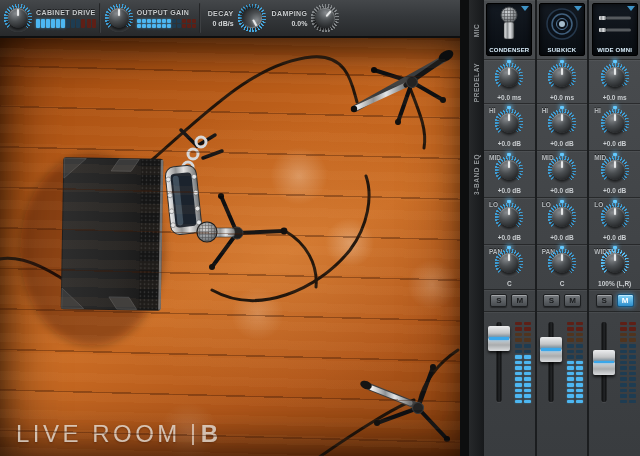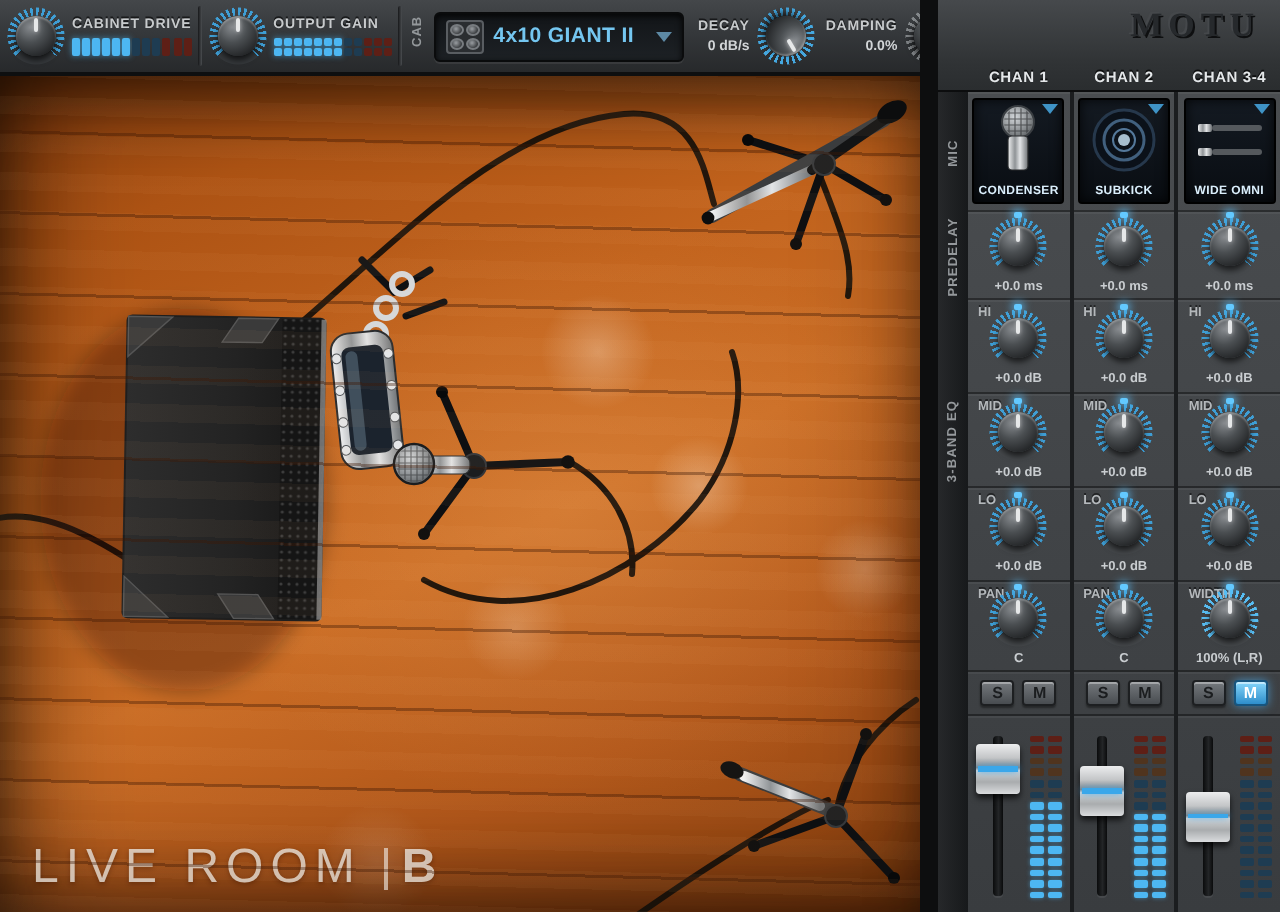--- a/index.html
+++ b/index.html
@@ -149,33 +149,20 @@
             <i style="width: 4px; background: rgb(94, 31, 22); border-radius: 1px;"></i>
             <i style="width: 4px; background: rgb(94, 31, 22); border-radius: 1px;"></i>
             <i style="width: 4px; background: rgb(94, 31, 22); border-radius: 1px;"></i>
             <i style="width: 4px; background: rgb(94, 31, 22); border-radius: 1px;"></i>
             <i style="width: 4px; background: rgb(94, 31, 22); border-radius: 1px;"></i>
             <i style="width: 4px; background: rgb(94, 31, 22); border-radius: 1px;"></i>
           </div>
       </div>
     </div>
     <div class="tb-div"></div>
-    <div class="tb-sec">
-      <div class="vlabel">CAB</div>
-      <div class="cab-select">
-        <span class="cab-icon">
-            <i></i>
-            <i></i>
-            <i></i>
-            <i></i>
-          </span>
-        <span class="cab-value">4x10 GIANT II</span>
-        <span class="dd-arrow"></span>
-      </div>
-    </div>
     <div class="tb-sec" style="margin-left:4px;">
       <div class="tb-mini">
         <div class="tb-label">DECAY</div>
         <div class="tb-value">0 dB/s</div>
       </div>
       <div class="knob-wrap kb-lg">
         <i class="ticks full" style="--tick:#45a8e0;"></i>
         <i class="knob" style="--rot:150deg;"></i>
       </div>
     </div>
@@ -324,28 +311,20 @@
     </svg>
 
     <div class="room-label">
       <span class="room-name">LIVE ROOM</span>
       <span class="room-divider"></span>
       <b class="room-variant">B</b>
     </div>
   </div>
 
   <div class="panel">
-    <div class="panel-head">
-      <div class="motu">MOTU</div>
-      <div class="chan-heads">
-        <div>CHAN 1</div>
-        <div>CHAN 2</div>
-        <div>CHAN 3-4</div>
-      </div>
-    </div>
     <div class="panel-body">
       <div class="side-strip">
         <div class="strip-sec ss-mic">
             <span>MIC</span>
           </div>
         <div class="strip-sec ss-pre">
             <span>PREDELAY</span>
           </div>
         <div class="strip-sec ss-eq">
             <span>3-BAND EQ</span>

